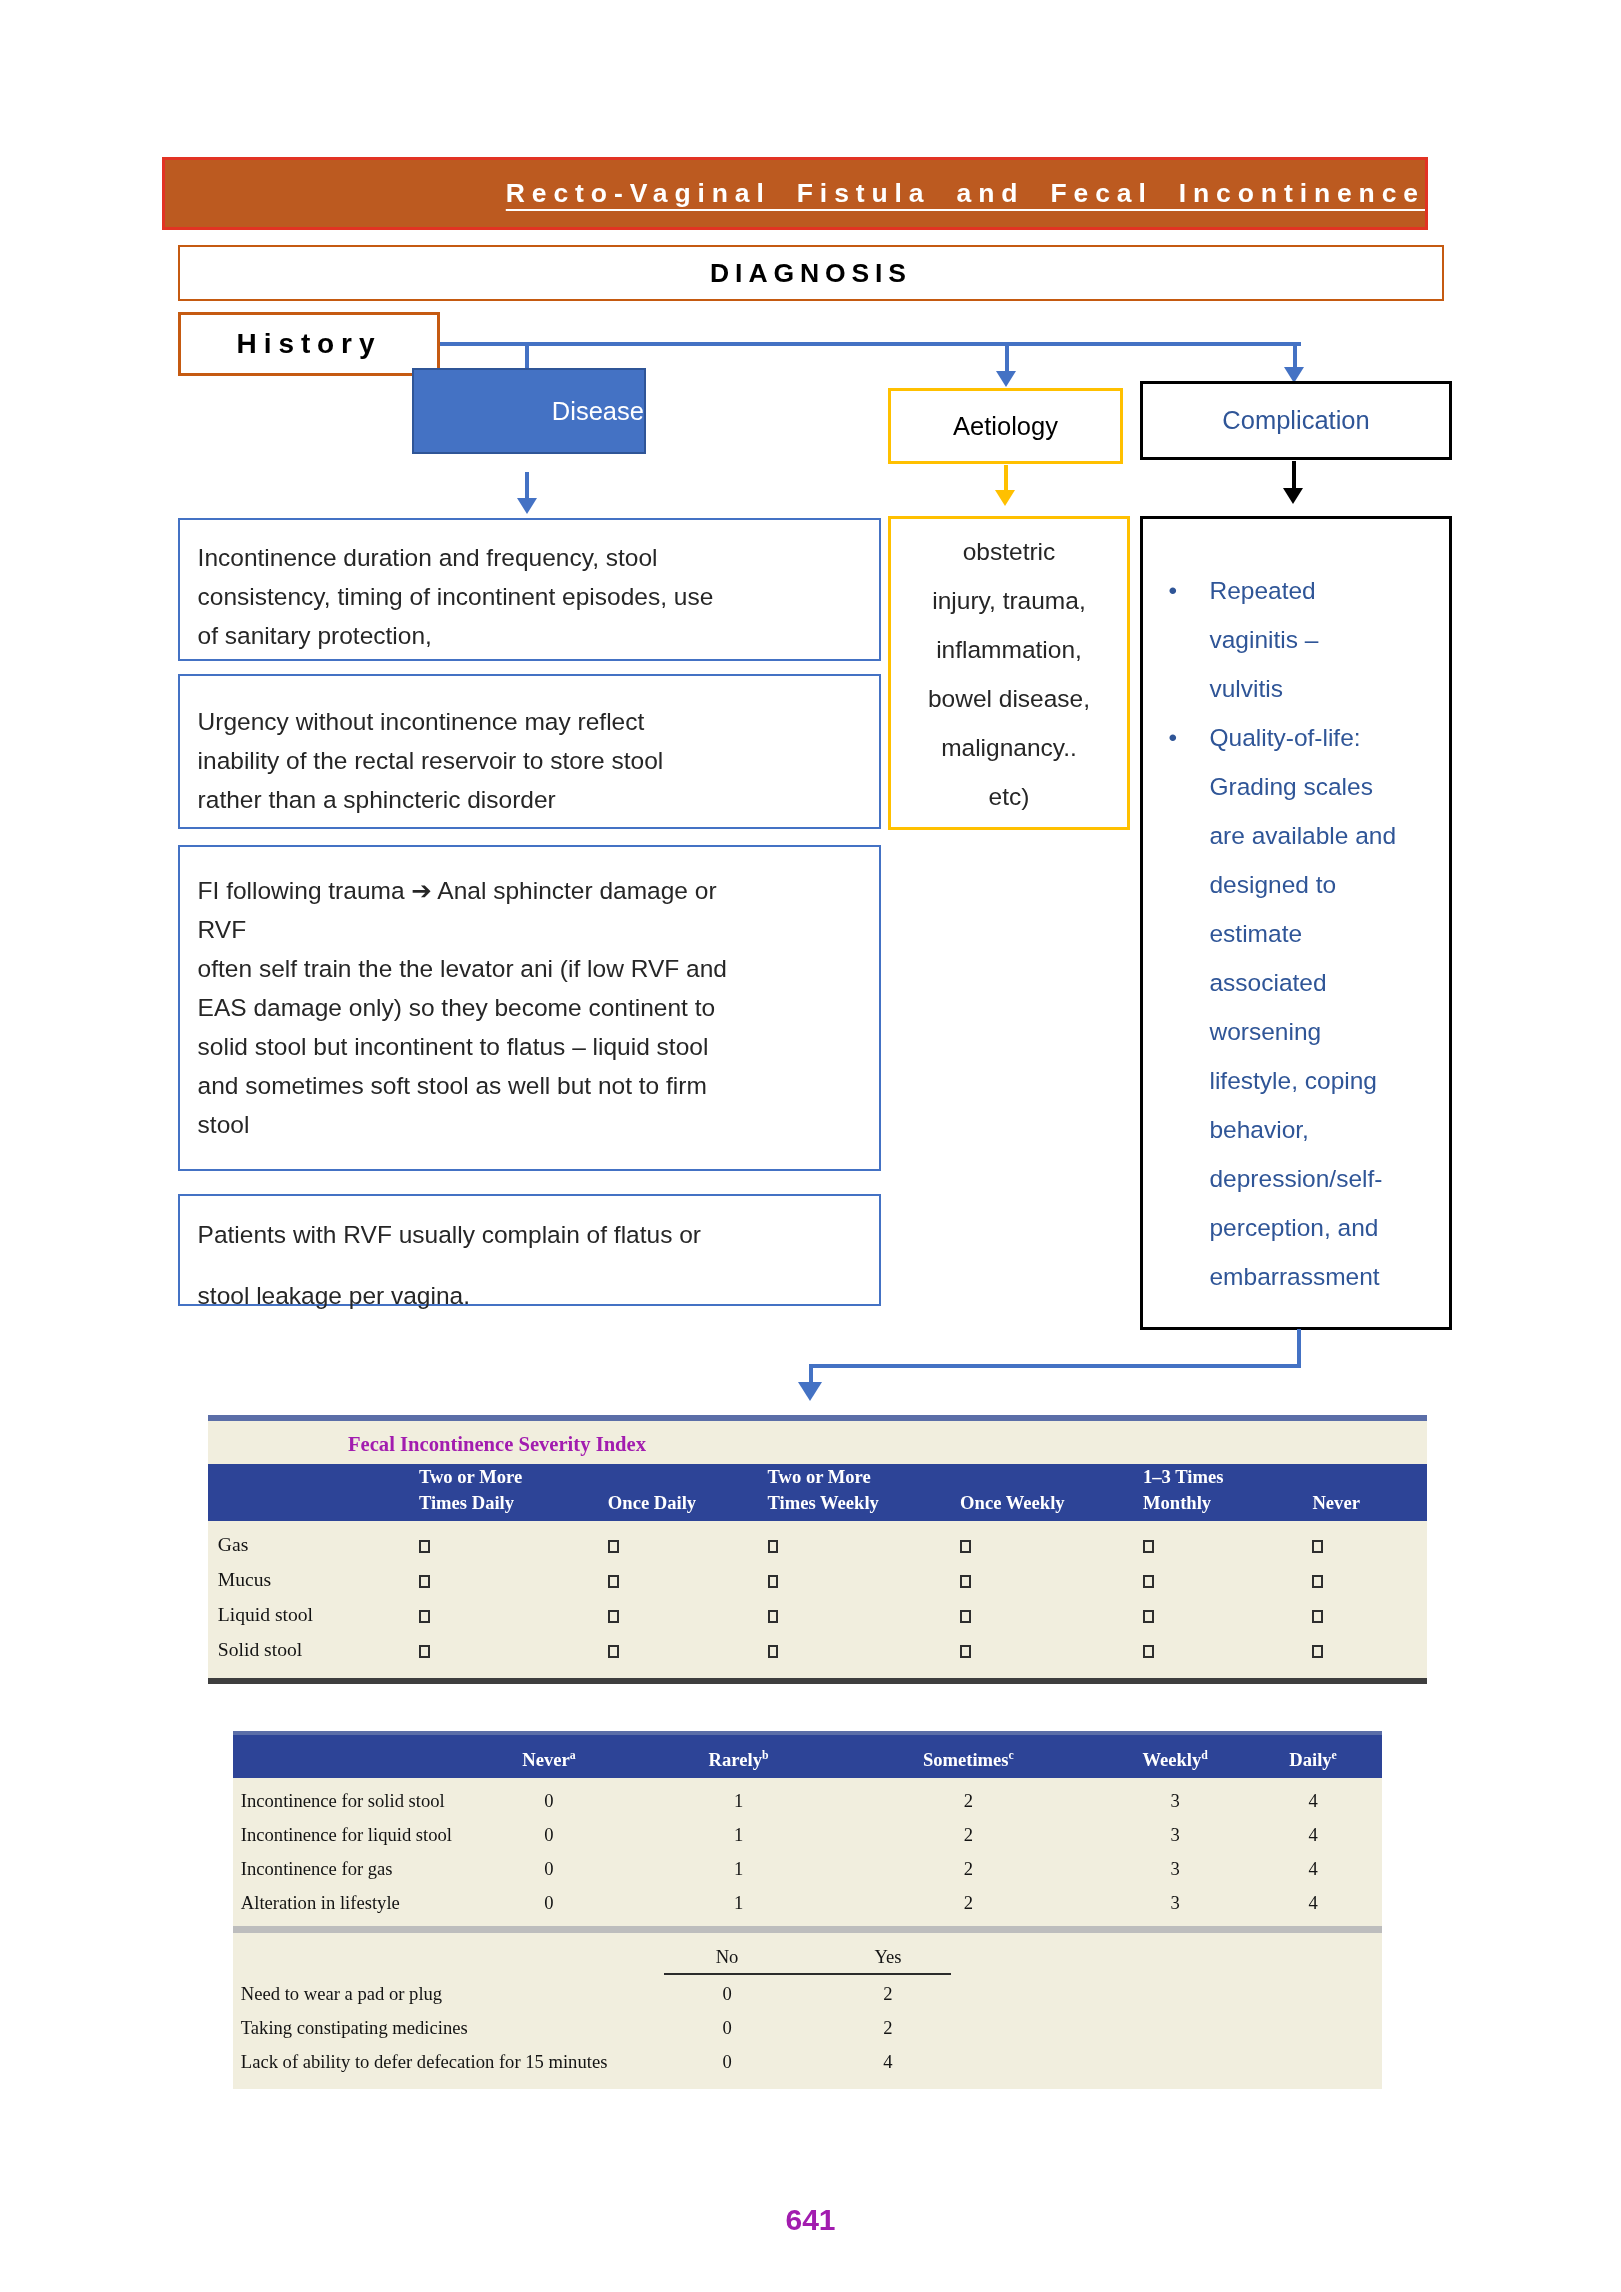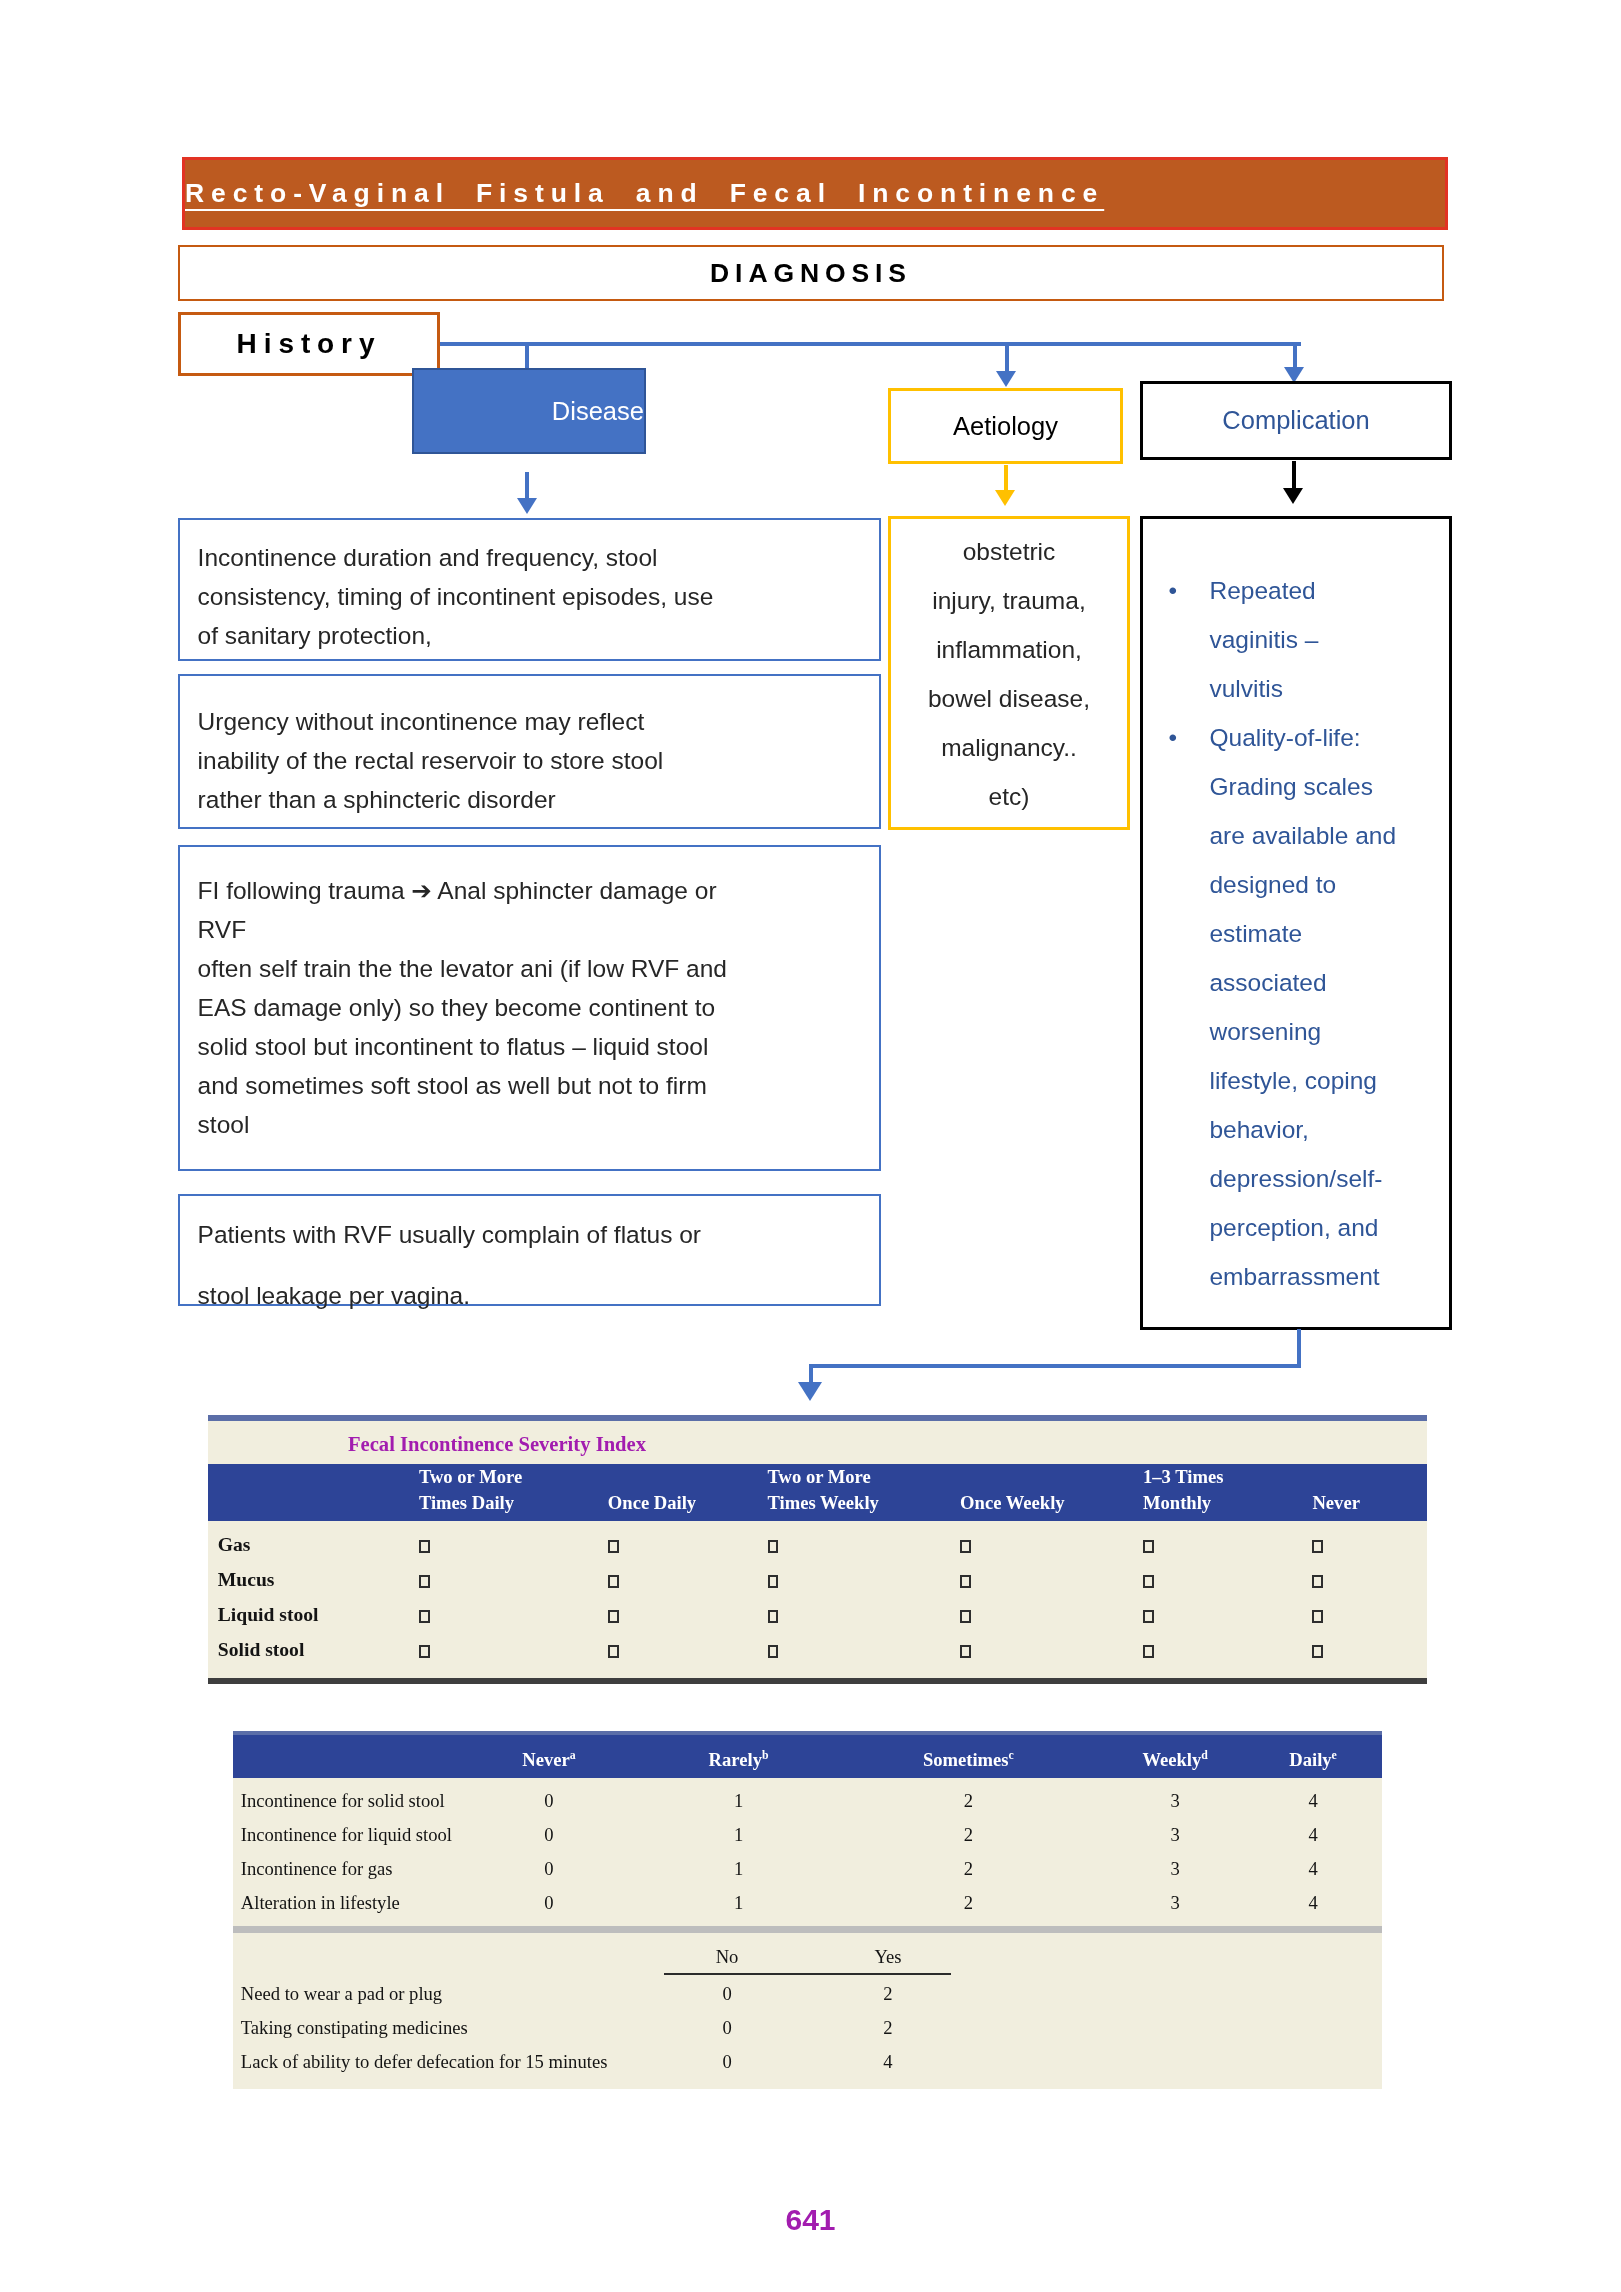--- a/index.html
+++ b/index.html
@@ -1,22 +1,22 @@
 <!DOCTYPE html>
 <html style="--banner-fill: #bc5a20; --banner-border: #e23323; --orange-border: #c55a11; --flow-blue: #4472c4; --flow-blue-dark: #2f5597; --flow-yellow: #ffc000; --note-text: #2f5597; --table-header-bg: #2d4497; --table-top-strip: #5b6ea8; --table-bg: #f1eede; --separator-gray: #bdbdbd;"><head>
 <meta charset="utf-8">
 <style>
   html,body{margin:0;padding:0;background:#fff;}
   .page{position:relative;width:1621px;height:2293px;background:#fff;overflow:hidden;
         font-family:"Liberation Sans",sans-serif;color:#262626;}
 
   
-  .banner{position:absolute;left:182px;top:157px;width:1266px;height:73px;box-sizing:border-box;
+  .banner{position:absolute;left:162px;top:157px;width:1266px;height:73px;box-sizing:border-box;
           background:var(--banner-fill,#bc5a20);border:3.9px solid var(--banner-border,#e23323);
-          display:flex;align-items:center;justify-content:flex-start;}
+          display:flex;align-items:center;justify-content:flex-end;}
   .banner-text{color:#fff;font-weight:bold;font-size:26.5px;letter-spacing:6.9px;word-spacing:11.8px;
                text-decoration:underline;text-underline-offset:6.9px;text-decoration-thickness:2px;}
 
   .diagnosis{position:absolute;left:178px;top:245px;width:1266px;height:56px;box-sizing:border-box;
              border:2.9px solid var(--orange-border,#c55a11);display:flex;align-items:center;justify-content:center;background:#fff;}
   .diagnosis span{font-weight:bold;font-size:26.5px;letter-spacing:5.9px;color:#000;}
 
   .history{position:absolute;left:178px;top:312px;width:262px;height:64px;box-sizing:border-box;
            border:3.9px solid var(--orange-border,#c55a11);display:flex;align-items:center;justify-content:center;background:#fff;}
   .history span{font-weight:bold;font-size:28px;letter-spacing:6.9px;color:#000;}
@@ -72,21 +72,21 @@
   #table1{position:absolute;left:208px;top:1415px;width:1219px;font-family:"Liberation Serif",serif;}
   .t-strip{height:5.9px;background:var(--table-top-strip,#5b6ea8);}
   .t1-titlerow{background:var(--table-bg,#f1eede);height:43px;position:relative;}
   .t-title{position:absolute;left:140px;bottom:7.8px;font-weight:bold;font-size:20.6px;color:#a21caf;}
   .t1-header{position:relative;background:var(--table-header-bg,#2d4497);height:57px;color:#fff;}
   .t1-h{position:absolute;bottom:5.9px;font-weight:bold;font-size:18.6px;line-height:25.5px;}
   .t1-h span{display:block;}
   .c1{left:17.3%}.c2{left:32.8%}.c3{left:45.9%}.c4{left:61.7%}.c5{left:76.7%}.c6{left:90.6%}
   .t1-body{background:var(--table-bg,#f1eede);padding:7.8px 0 9.8px;border-bottom:6.9px solid #3e3e3e;}
   .t1-row{position:relative;height:35px;}
-  .t1-label{position:absolute;left:9.8px;top:4.9px;font-weight:bold;font-size:19.6px;color:#141414;text-align:right;}
+  .t1-label{position:absolute;left:9.8px;top:4.9px;font-weight:normal;font-size:19.6px;color:#141414;text-align:right;}
   .sq{position:absolute;top:11.8px;width:6.9px;height:8.8px;border:2px solid #2e2e2e;}
 
   
   #table2{position:absolute;left:233px;top:1731px;width:1149px;font-family:"Liberation Serif",serif;color:#141414;}
   .t2-strip{height:3.9px;background:var(--table-top-strip,#5b6ea8);}
   .t2-titlerow{background:var(--table-bg,#f1eede);height:43px;position:relative;}
   .t2-title{position:absolute;left:137px;bottom:7.8px;font-weight:bold;font-size:20.6px;}
   .t2-header{position:relative;background:var(--table-header-bg,#2d4497);height:43px;color:#fff;}
   .t2-h{position:absolute;transform:translateX(-50%);font-weight:bold;font-size:18.6px;line-height:41px;}
   .t2-h sup{font-size:11.8px;}

